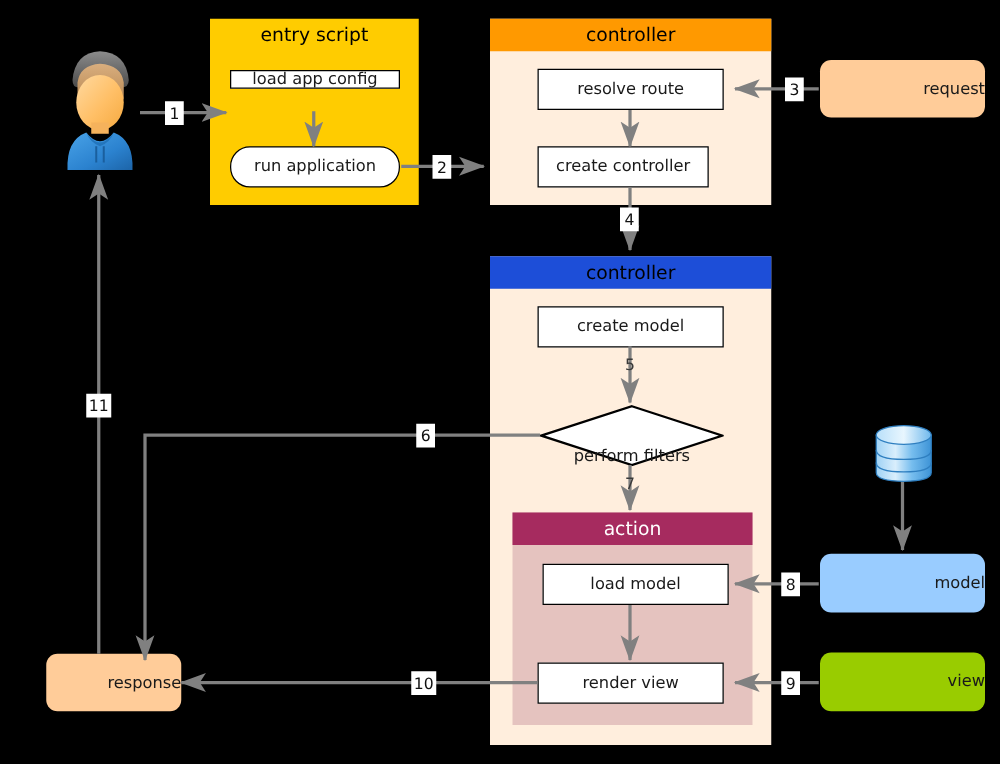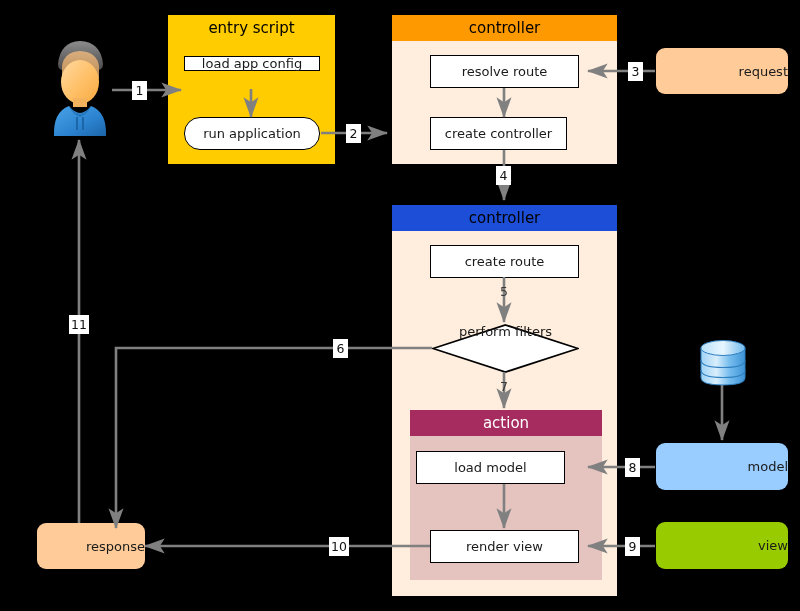--- a/index.html
+++ b/index.html
@@ -46,21 +46,21 @@
     display: flex;
     align-items: center;
     justify-content: flex-end;
     font-size: 13px;
     color: #1a1a1a;
     text-align: center;
   }
   .diamond-wrap {
     position: absolute;
     display: flex;
-    align-items: flex-start;
+    align-items: flex-end;
     justify-content: center;
     font-size: 13px;
     color: #1a1a1a;
   }
   .diamond-label {
     position: relative;
     z-index: 3;
   }
   .numlabel {
     position: absolute;
@@ -196,34 +196,34 @@
     <span>resolve route</span>
   </div>
   <div class="node" style="left:430px; top:117px; width:137px; height:33px;">
     <span>create controller</span>
   </div>
 
   <div class="panel" style="left:392px; top:205px; width:225px; height:391px; background:#ffeedd;">
     <div class="panel-header" style="background:#1d4ed8;">controller</div>
   </div>
   <div class="node" style="left:430px; top:245px; width:149px; height:33px;">
-    <span>create route</span>
+    <span>create model</span>
   </div>
 
   <div class="diamond-wrap" style="left:432px; top:324px; width:147px; height:49px;">
     <svg width="147" height="49" viewBox="0 0 147 49" style="position:absolute;left:0;top:0;">
       <polygon points="73.5,1 146,24.5 73.5,48 1,24.5" fill="#ffffff" stroke="#000000" stroke-width="1.8"></polygon>
     </svg>
     <span class="diamond-label">perform filters</span>
   </div>
 
   <div class="panel" style="left:410px; top:410px; width:192px; height:170px; background:#e5c3bf;">
     <div class="panel-header light" style="background:#a62b5f;">action</div>
   </div>
-  <div class="node" style="left:416px; top:451px; width:149px; height:33px;">
+  <div class="node" style="left:434px; top:451px; width:149px; height:33px;">
     <span>load model</span>
   </div>
   <div class="node" style="left:430px; top:530px; width:149px; height:33px;">
     <span>render view</span>
   </div>
 
   <div class="rounded" style="left:656px; top:48px; width:132px; height:46px; background:#ffcc99;">
     <span>request</span>
   </div>
   <div class="rounded" style="left:37px; top:523px; width:108px; height:46px; background:#ffcc99;padding-left:21px;">

